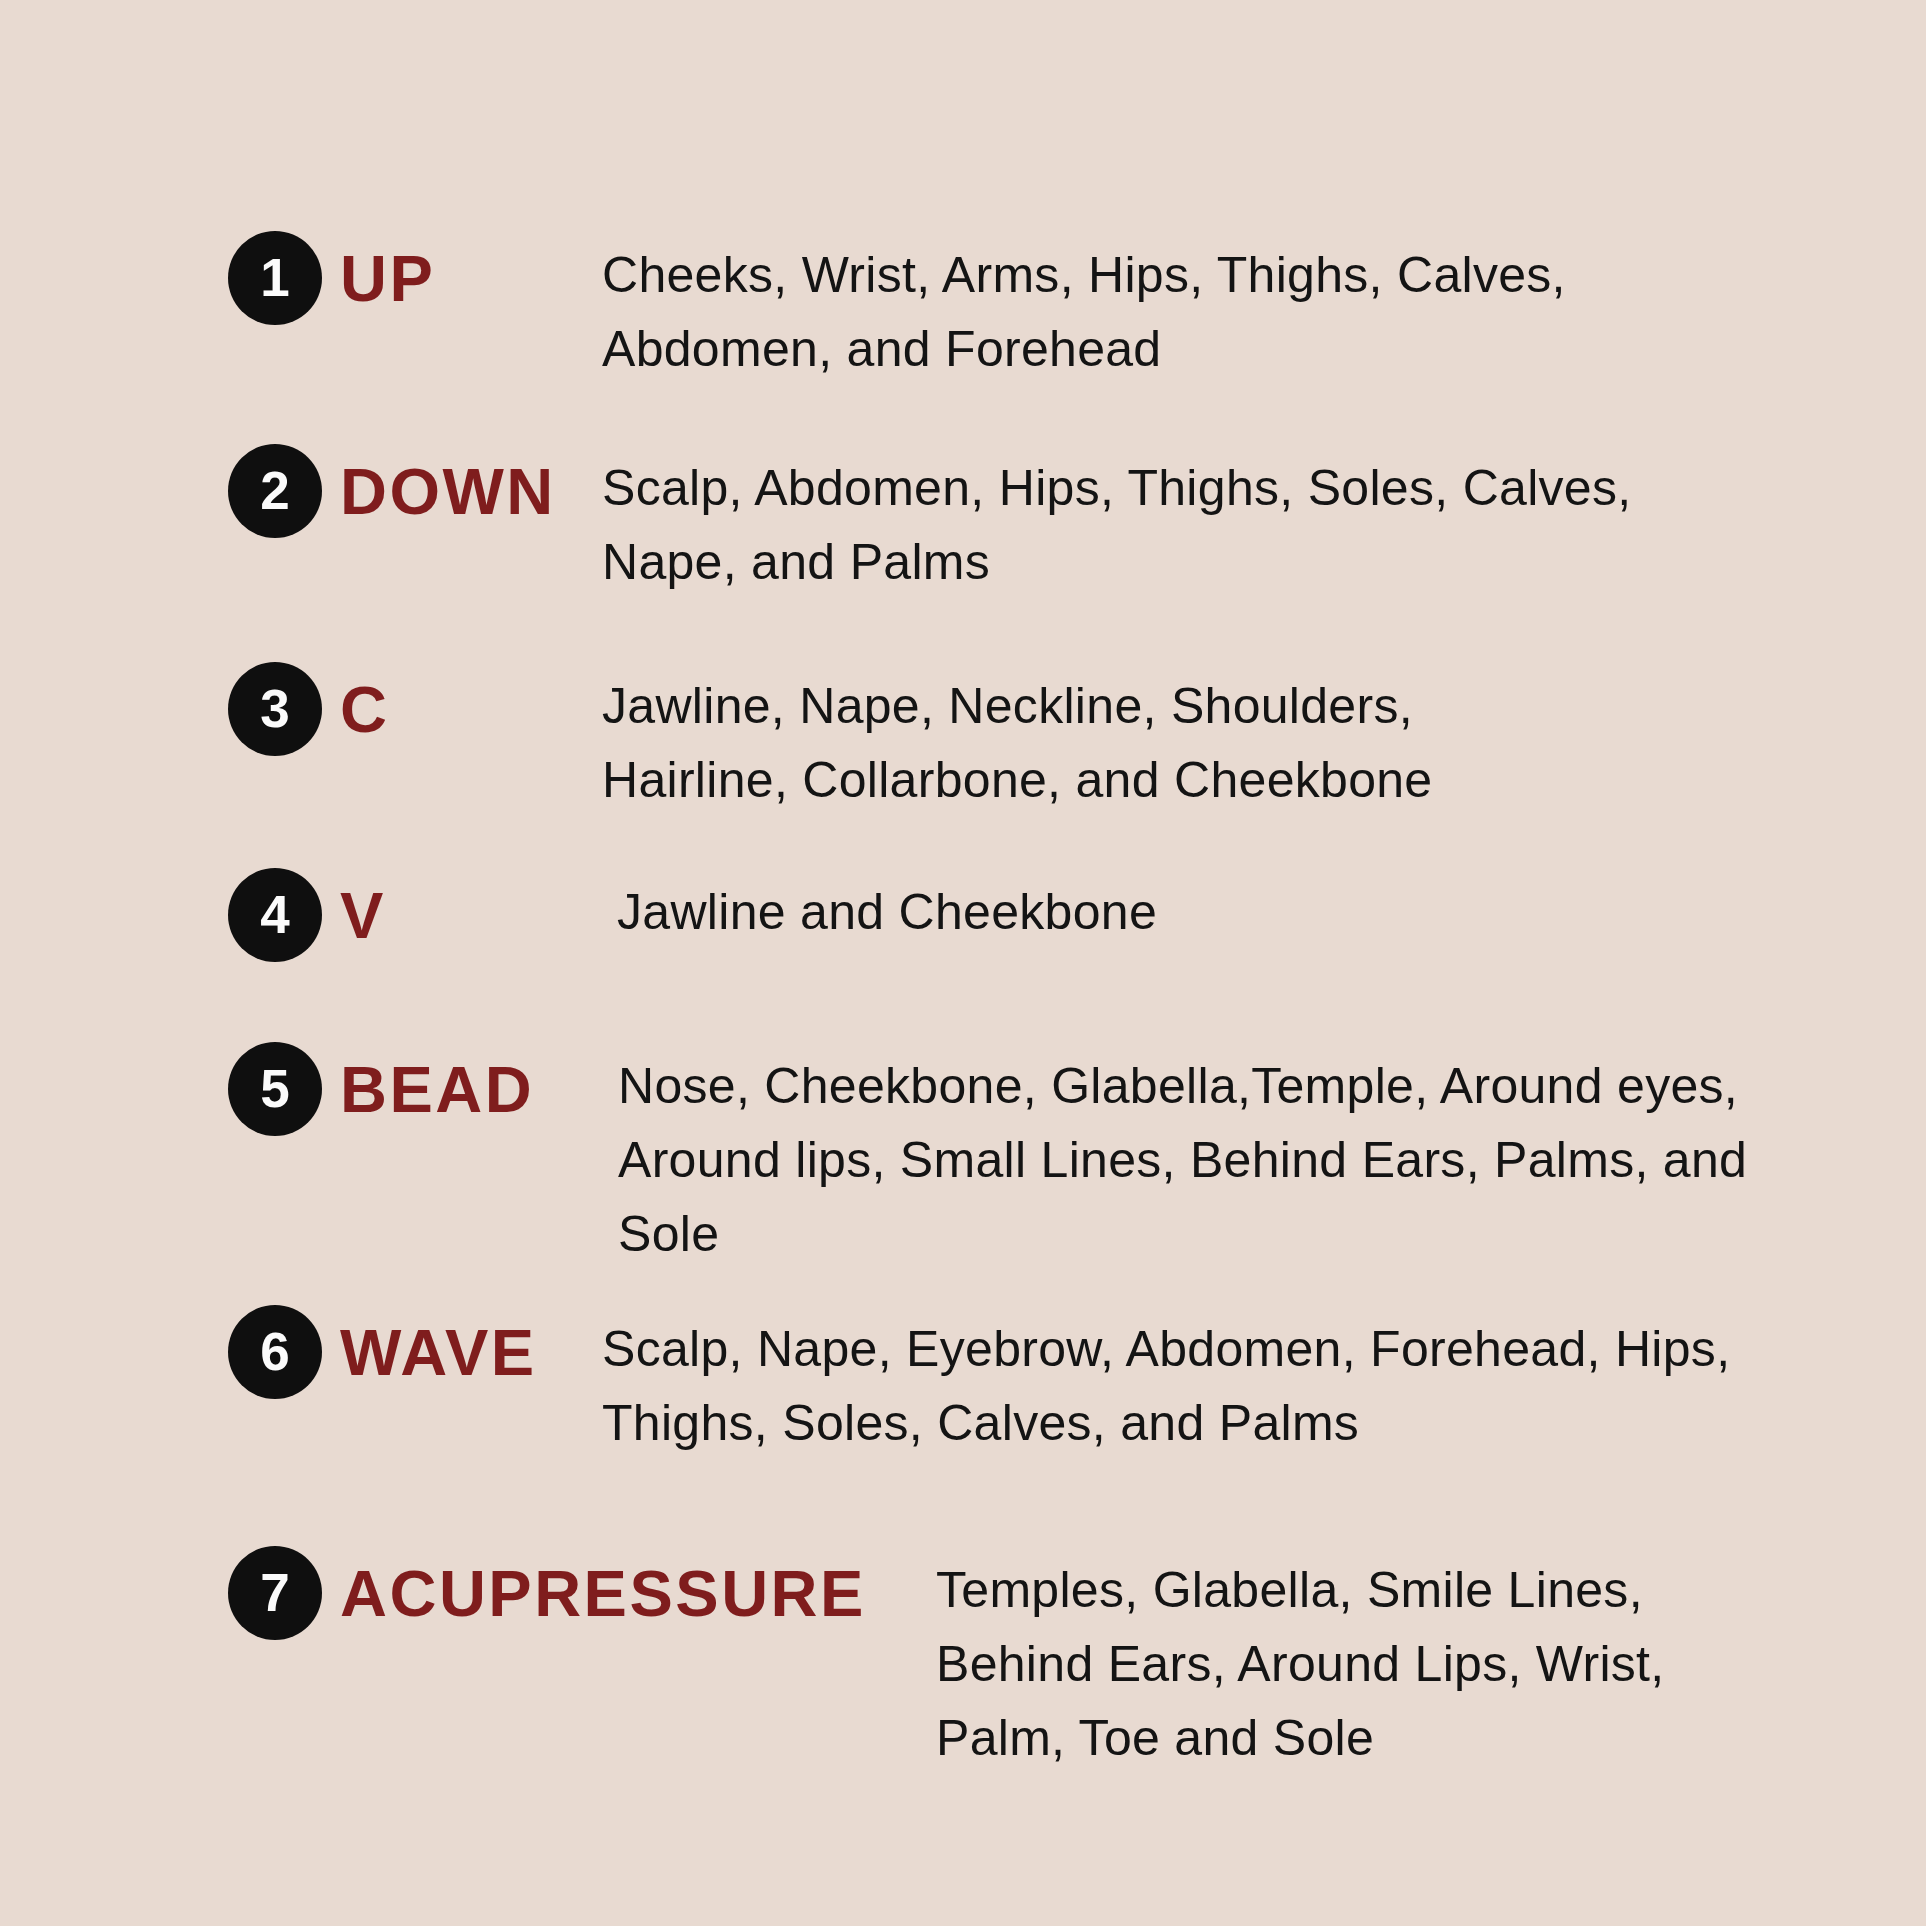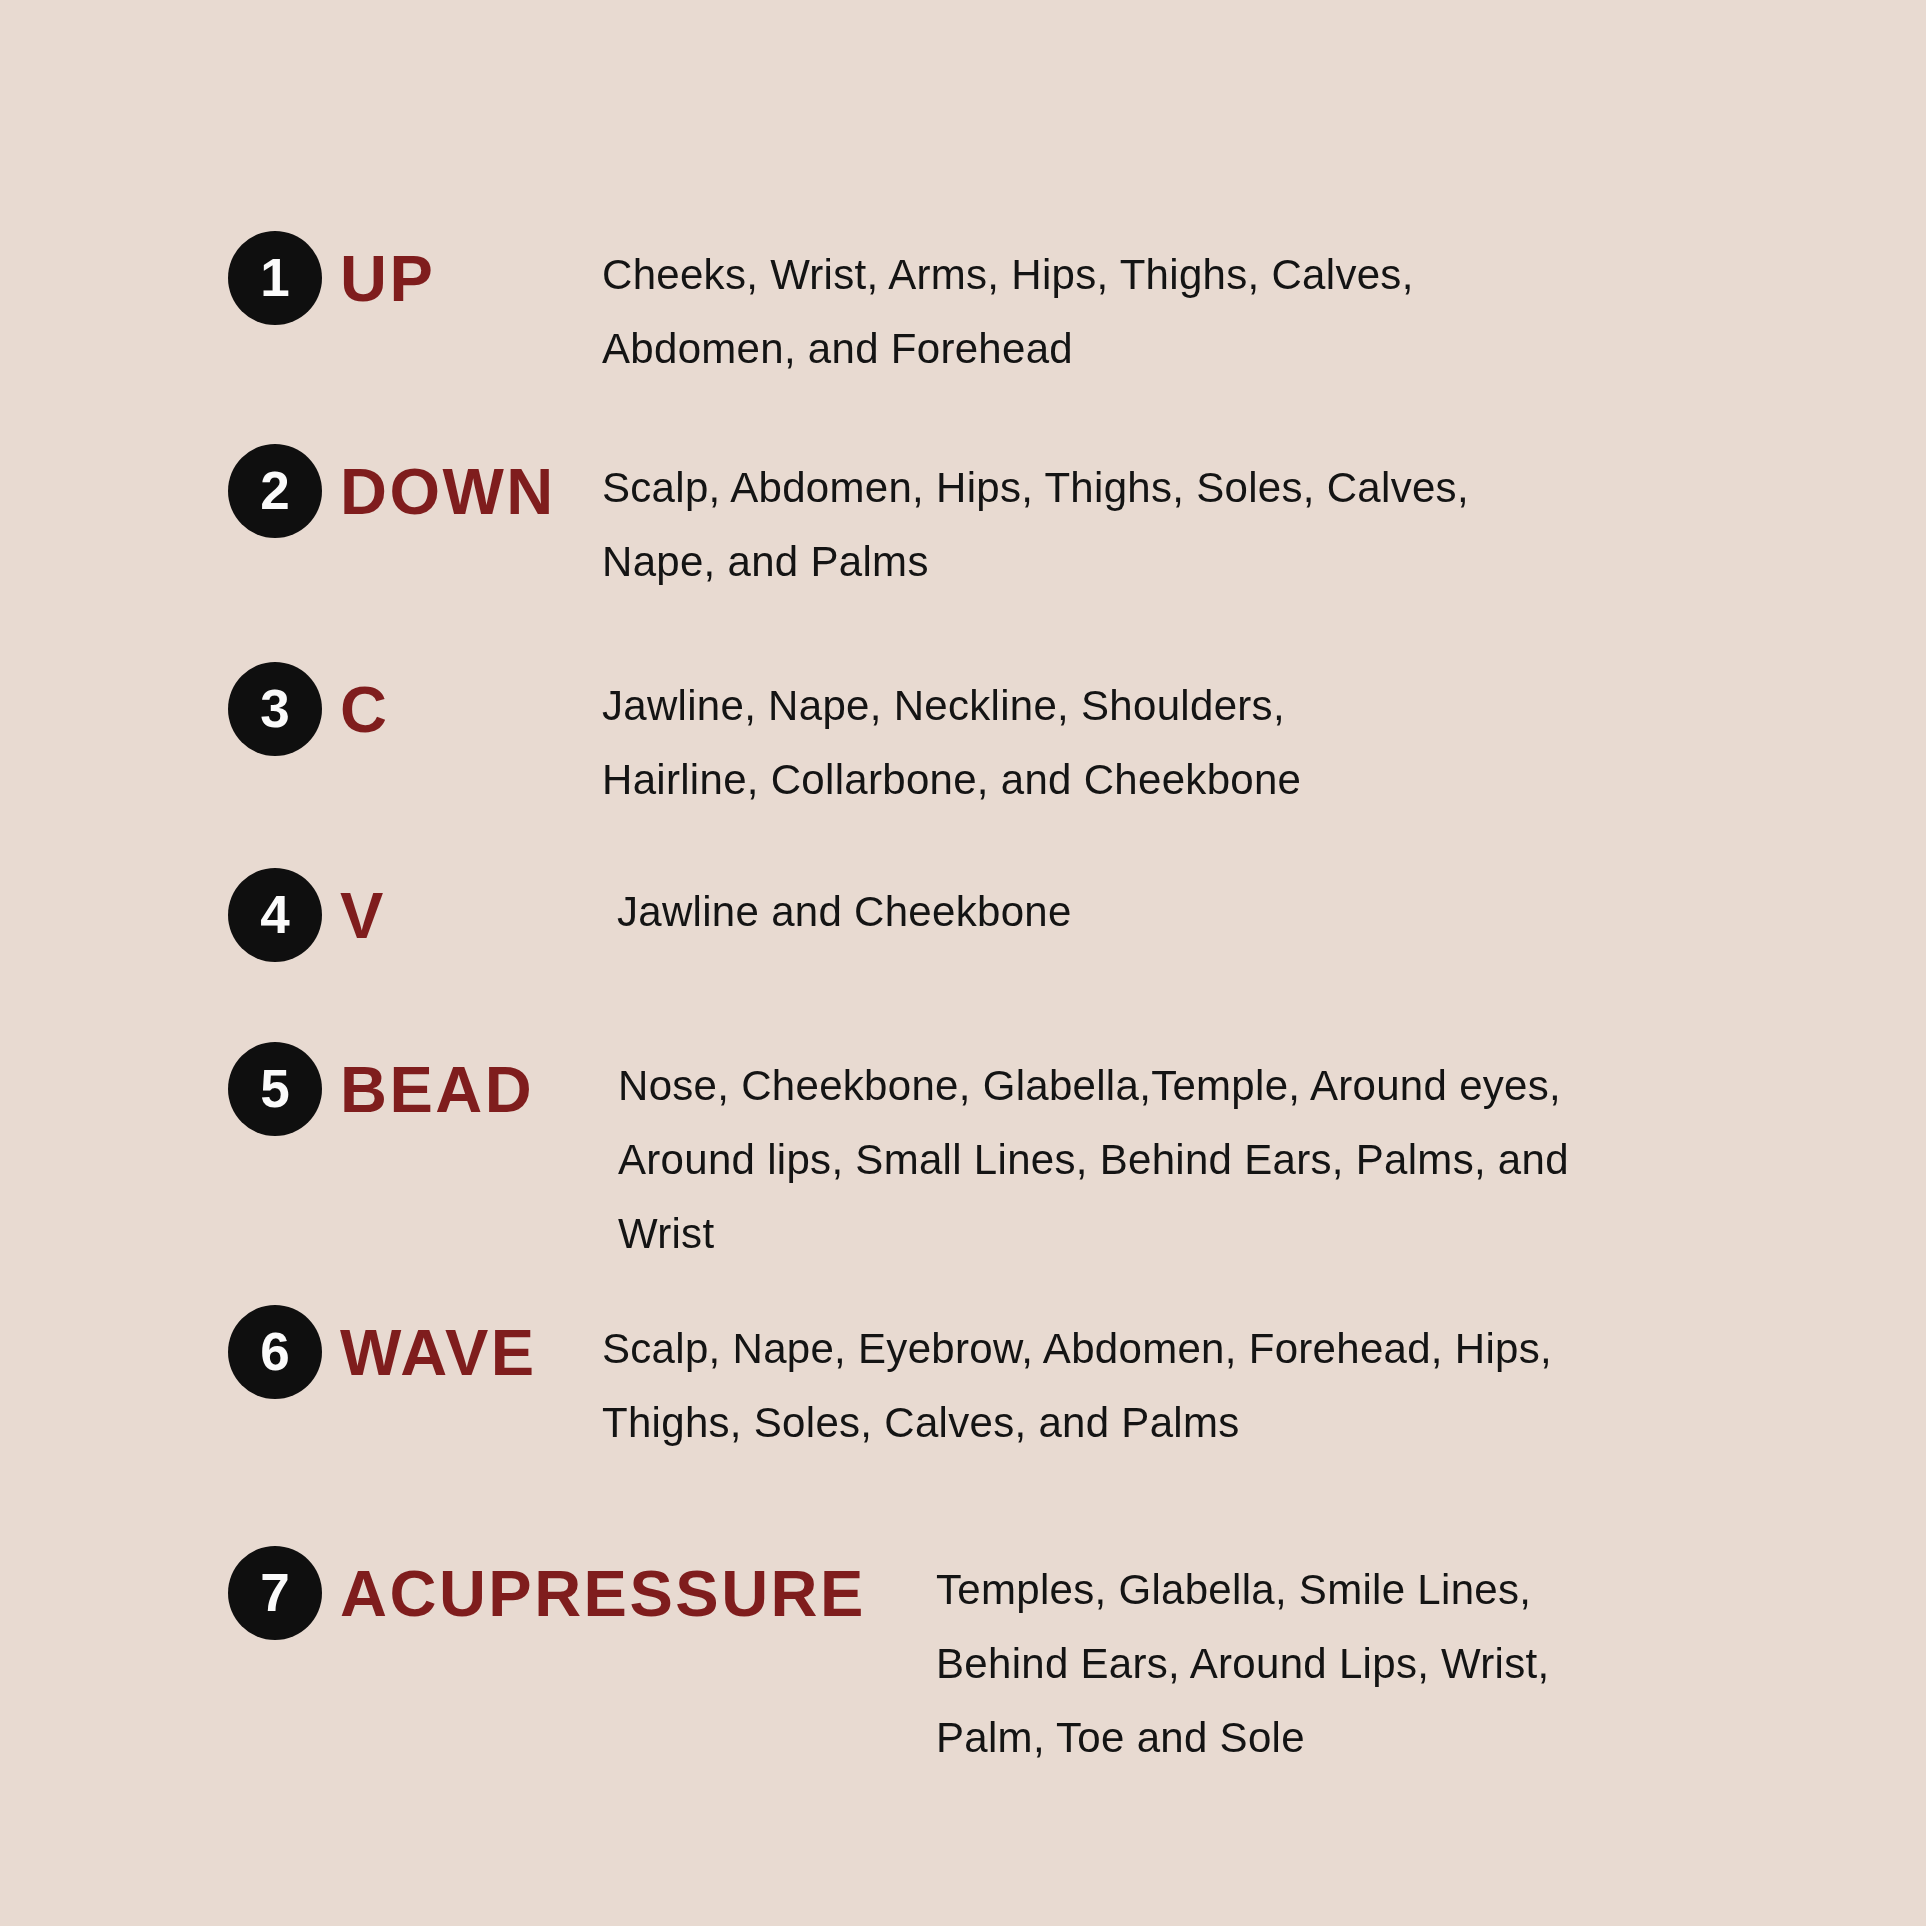--- a/index.html
+++ b/index.html
@@ -54,21 +54,21 @@
     font-weight: 700;
     letter-spacing: 2.5px;
     color: #7f1d1d;
     white-space: nowrap;
   }
   .desc {
     position: absolute;
     top: 7px;
   }
   .desc .line {
-    font-size: 42px;
+    font-size: 50px;
     line-height: 74px;
     color: #141414;
     letter-spacing: 0.3px;
     white-space: nowrap;
   }
 </style>
 </head>
 <body>
 
 <div id="canvas">
@@ -126,21 +126,21 @@
   <div class="row" style="top: 1042px;">
     <div class="badge-group">
       <div class="badge">
         <span class="num">5</span>
       </div>
       <div class="label">BEAD</div>
     </div>
     <div class="desc" style="left: 390px;">
         <div class="line">Nose, Cheekbone, Glabella,Temple, Around eyes,</div>
         <div class="line">Around lips, Small Lines, Behind Ears, Palms, and</div>
-        <div class="line">Wrist</div>
+        <div class="line">Sole</div>
       </div>
   </div>
 
   <div class="row" style="top: 1305px;">
     <div class="badge-group">
       <div class="badge">
         <span class="num">6</span>
       </div>
       <div class="label">WAVE</div>
     </div>

